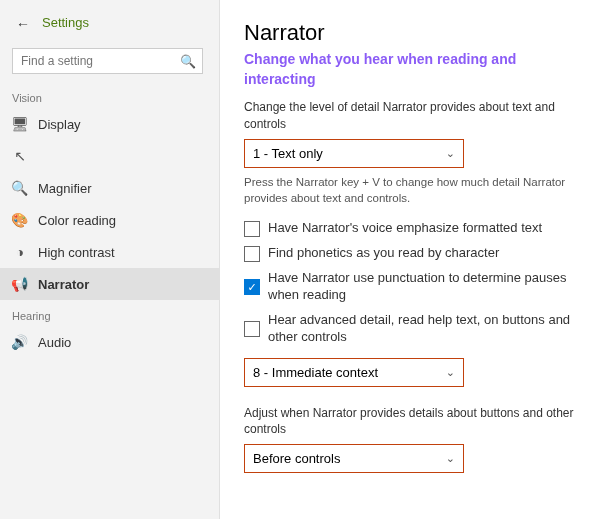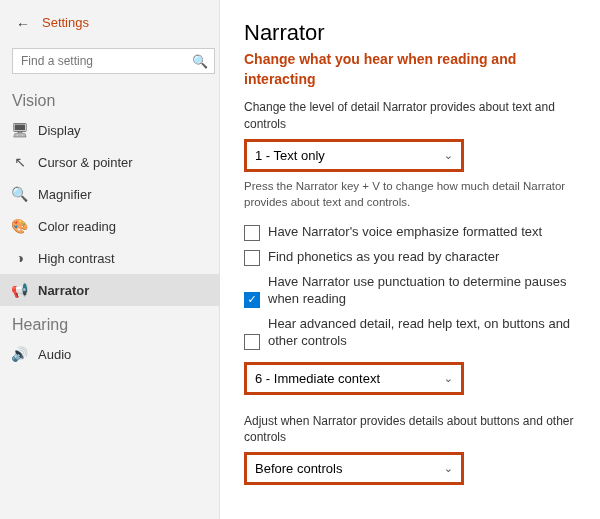--- a/index.html
+++ b/index.html
@@ -38,25 +38,25 @@
       cursor: pointer;
       font-size: 14px;
       color: #333;
       display: flex;
       align-items: center;
       padding: 4px;
     }
 
     .sidebar-title {
       font-size: 13px;
-      color: #c2410c;
+      color: #4d7c0f;
     }
 
     .search-box {
-      margin: 4px 4px 8px 12px;
+      margin: 4px 16px 8px 12px;
       position: relative;
     }
 
     .search-box input {
       width: 100%;
       padding: 5px 28px 5px 8px;
       border: 1px solid #ccc;
       background: white;
       font-size: 12px;
       outline: none;
@@ -73,21 +73,21 @@
 
     .ease-of-access-label {
       padding: 6px 12px;
       font-size: 12px;
       color: #0078d7;
       font-weight: 600;
     }
 
     .section-label {
       padding: 10px 12px 4px 12px;
-      font-size: 16px;
+      font-size: 11px;
       color: #777;
       text-transform: none;
     }
 
     .sidebar-item {
       display: flex;
       align-items: center;
       padding: 8px 12px;
       gap: 10px;
       cursor: pointer;
@@ -122,29 +122,29 @@
     .page-title {
       font-size: 22px;
       font-weight: 300;
       color: #000;
       margin-bottom: 4px;
     }
 
     .section-heading {
       font-size: 14px;
       font-weight: 600;
-      color: #c2410c;
+      color: #8b5cf6;
       margin-bottom: 10px;
       margin-top: 4px;
       line-height: 1.4;
     }
 
     .dropdown {
       width: 220px;
-      border: 3px solid #c2410c;
+      border: 1px solid #c2410c;
       background: white;
       padding: 6px 8px;
       font-size: 13px;
       display: flex;
       justify-content: space-between;
       align-items: center;
       cursor: pointer;
       margin-bottom: 6px;
     }
 
@@ -160,21 +160,21 @@
       line-height: 1.4;
       max-width: 360px;
     }
 
     .checkbox-group {
       margin-bottom: 12px;
     }
 
     .checkbox-item {
       display: flex;
-      align-items: flex-end;
+      align-items: center;
       gap: 8px;
       margin-bottom: 8px;
       font-size: 13px;
       color: #333;
       line-height: 1.3;
     }
 
     .checkbox-box {
       width: 16px;
       height: 16px;
@@ -225,21 +225,20 @@
 
 
   <div class="section-label">Vision</div>
 
   <div class="sidebar-item">
     <span class="icon">🖥</span>
     <span>Display</span>
   </div>
   <div class="sidebar-item">
     <span class="icon">↖</span>
-    <span>Cursor &amp; pointer</span>
   </div>
   <div class="sidebar-item">
     <span class="icon">🔍</span>
     <span>Magnifier</span>
   </div>
   <div class="sidebar-item">
     <span class="icon">🎨</span>
     <span>Color reading</span>
   </div>
   <div class="sidebar-item">
@@ -294,21 +293,21 @@
 
     <div class="checkbox-item">
       <div class="checkbox-box"></div>
       <span>Hear advanced detail, read help text, on buttons and other controls</span>
     </div>
 
   </div>
 
 
   <div class="dropdown">
-    <span>6 - Immediate context</span>
+    <span>8 - Immediate context</span>
     <span class="chevron">⌄</span>
   </div>
 
   <div style="height:12px"></div>
 
   <div class="sub-section-label">Adjust when Narrator provides details about buttons and other controls</div>
 
   <div class="dropdown">
     <span>Before controls</span>
     <span class="chevron">⌄</span>

